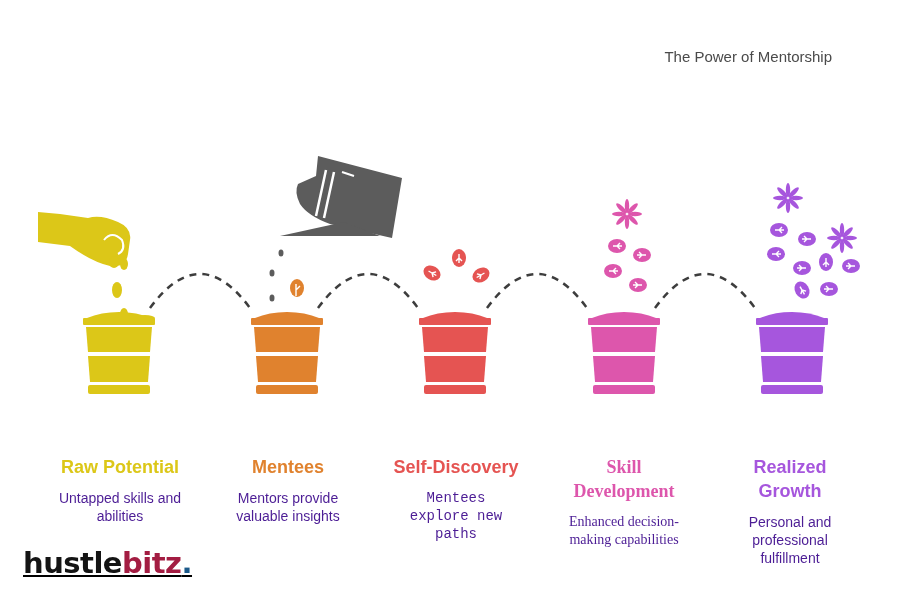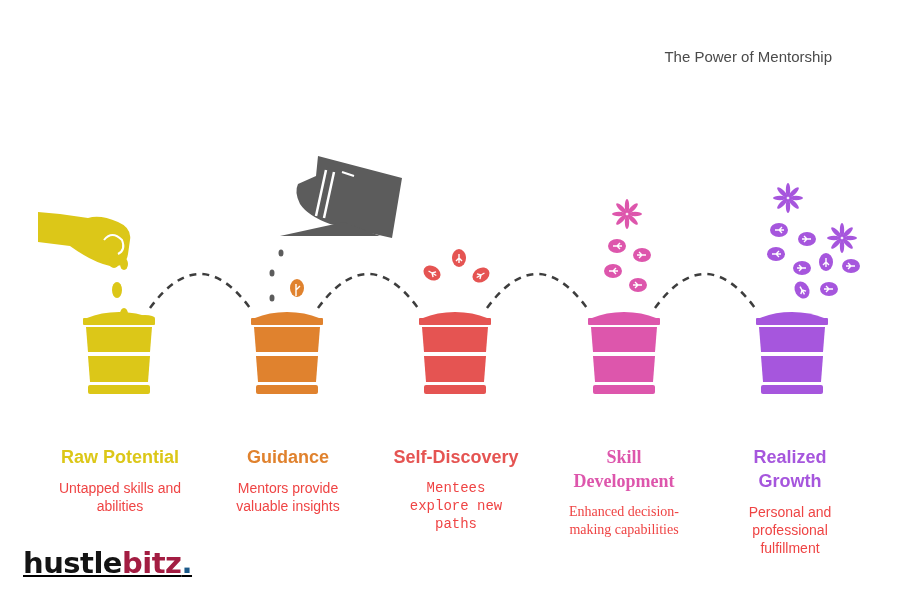--- a/index.html
+++ b/index.html
@@ -1,21 +1,21 @@
 <!DOCTYPE html>
 <html><head>
 <meta charset="utf-8">
 <style>
   html, body { margin:0; padding:0; background:#ffffff; }
   body { width:912px; height:612px; position:relative; overflow:hidden; font-family:"Liberation Sans", sans-serif; }
   .title { position:absolute; left:0; width:832px; top:48px; text-align:right; font-size:15px; color:#4a4a4a; }
   .art { position:absolute; left:0; top:0; width:912px; height:612px; }
-  .step { position:absolute; width:170px; text-align:center; }
+  .step { position:absolute; width:170px; text-align:center;margin-top:10px; }
   .step .label { font-weight:bold; font-size:18px; line-height:24px; }
-  .step .desc { margin-top:10px; font-size:14px; line-height:18px; color:#ef4444; }
+  .step .desc { margin-top:10px; font-size:14px; line-height:18px; color:#4c1d95; }
   .logo { position:absolute; left:23px; top:546px; font-family:"DejaVu Sans", sans-serif; font-weight:bold; font-size:29px; letter-spacing:-0.5px;text-decoration:underline; }
   .logo .a { color:#141414; }
   .logo .b { color:#a31d42; }
   .logo .dot { color:#1c5a8a; }
 </style>
 </head>
 <body>
 
 <div class="title">The Power of Mentorship</div>
 
@@ -115,21 +115,21 @@
     <use href="#pot" x="792" y="320"></use>
   </g>
 </svg>
 
 <div class="step" style="left:35px; top:445px;">
   <div class="label" style="color:#dcc718;">Raw Potential</div>
   <div class="desc" style="width:140px; margin-left:15px;">Untapped skills and abilities</div>
 </div>
 
 <div class="step" style="left:203px; top:445px;">
-  <div class="label" style="color:#e0822e;">Guidance</div>
+  <div class="label" style="color:#e0822e;">Mentees</div>
   <div class="desc" style="width:130px; margin-left:20px;">Mentors provide valuable insights</div>
 </div>
 
 <div class="step" style="left:371px; top:445px;">
   <div class="label" style="color:#e55452;text-align:center;">Self-Discovery</div>
   <div class="desc" style="width:120px; margin-left:25px;font-family:Liberation Mono, monospace;">Mentees explore new paths</div>
 </div>
 
 <div class="step" style="left:539px; top:445px;font-family:Liberation Serif, serif;">
   <div class="label" style="color:#dd56ac; width:130px; margin-left:20px;">Skill Development</div>

